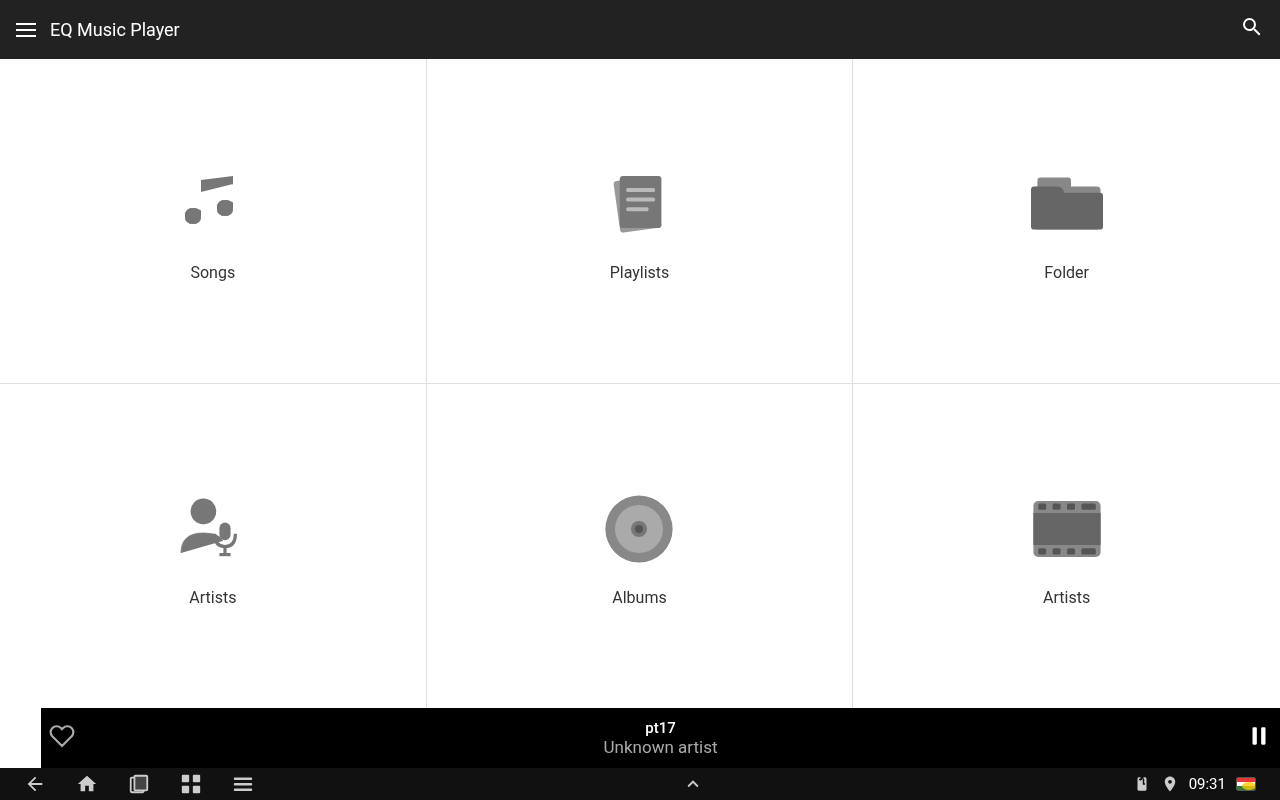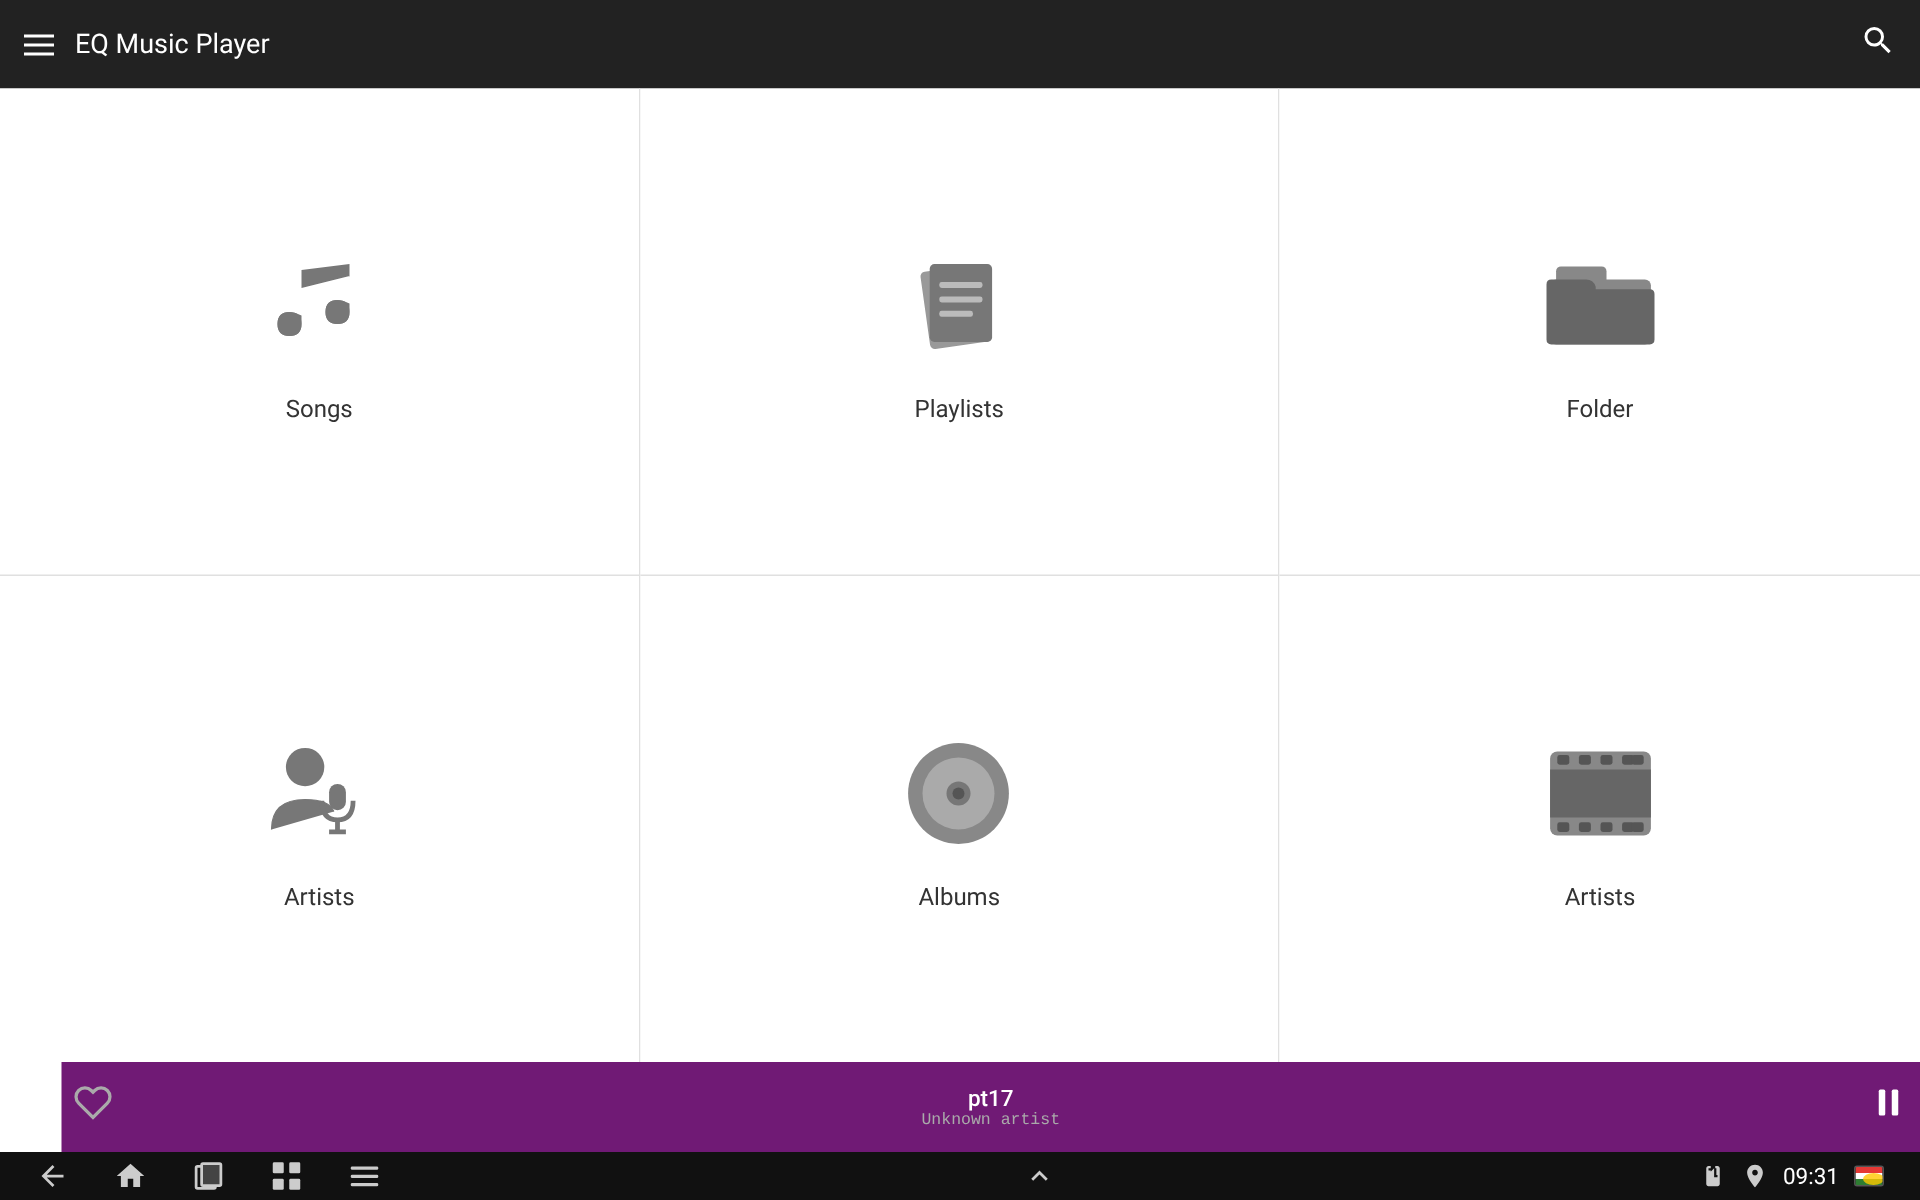--- a/index.html
+++ b/index.html
@@ -93,21 +93,21 @@
       fill: #777;
     }
     .cell-label {
       font-size: 16px;
       color: #333;
       font-weight: 400;
     }
 
     
     .now-playing-bar {
-      background: #701a75;
+      background: #000000;
       color: #fff;
       height: 60px;
       display: flex;
       align-items: center;
       justify-content: space-between;
       padding: 0 8px;
       flex-shrink: 0;
       margin-left: 41px;
     }
     .now-playing-left {
@@ -123,23 +123,22 @@
       display: flex;
       flex-direction: column;
       align-items: center;
     }
     .now-playing-title {
       font-size: 15px;
       color: #fff;
       font-weight: 500;
     }
     .now-playing-artist {
-      font-size: 11px;
+      font-size: 17px;
       color: #aaa;
-      font-family: Liberation Mono, monospace;
     }
     .pause-icon {
       font-size: 22px;
       color: #fff;
       cursor: pointer;
     }
 
     
     .system-bar {
       background: #111;

